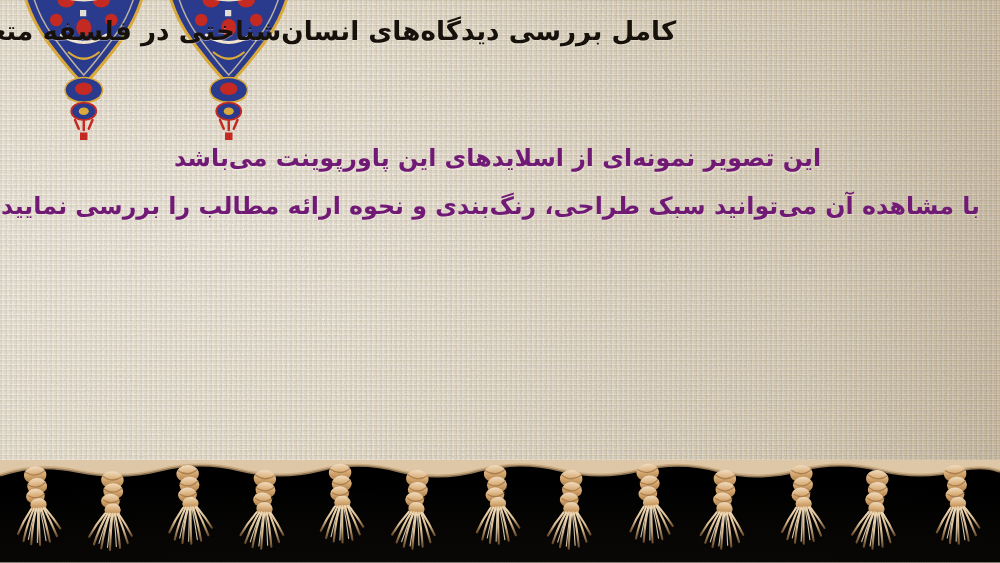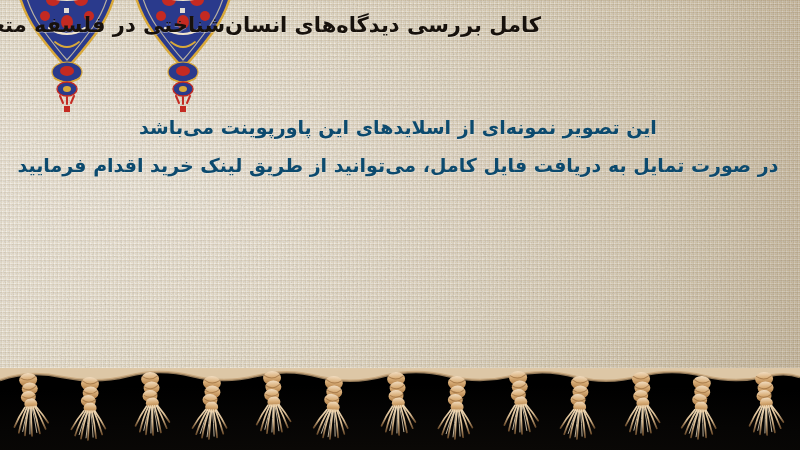--- a/index.html
+++ b/index.html
@@ -115,21 +115,21 @@
 
   .body-block {
     position: absolute;
     top: 108px;
     right: 16px;
     width: 772px;
     direction: rtl;
     text-align: center;
   }
   .body-line {
-    color: #0c4a6e;
+    color: #701a75;
     font-weight: bold;
     font-size: 19px;
     line-height: 38px;
     text-shadow: 0 1px 0 rgba(255,250,240,0.30);
     white-space: nowrap;
   }
 </style>
 </head>
 <body>
 
@@ -218,21 +218,21 @@
   </svg>
 
   <div class="text-layer">
 
     <div class="title-block">
       <div class="title-line l1">کامل بررسی دیدگاه‌های انسان‌شناختی در فلسفه متعالی و</div>
     </div>
 
     <div class="body-block">
       <div class="body-line">این تصویر نمونه‌ای از اسلایدهای این پاورپوینت می‌باشد</div>
-      <div class="body-line">در صورت تمایل به دریافت فایل کامل، می‌توانید از طریق لینک خرید اقدام فرمایید</div>
+      <div class="body-line">با مشاهده آن می‌توانید سبک طراحی، رنگ‌بندی و نحوه ارائه مطالب را بررسی نمایید</div>
     </div>
 
   </div>
 
   <div class="fringe-band">
     <div class="fringe-black"></div>
     <svg width="800" height="82" viewBox="0 0 800 82" aria-hidden="true" style="position:absolute;left:0;top:0;">
       <defs>
         <linearGradient id="ropeG" x1="0" y1="0" x2="0" y2="1">
           <stop offset="0%" stop-color="#f1dcc0"></stop>

